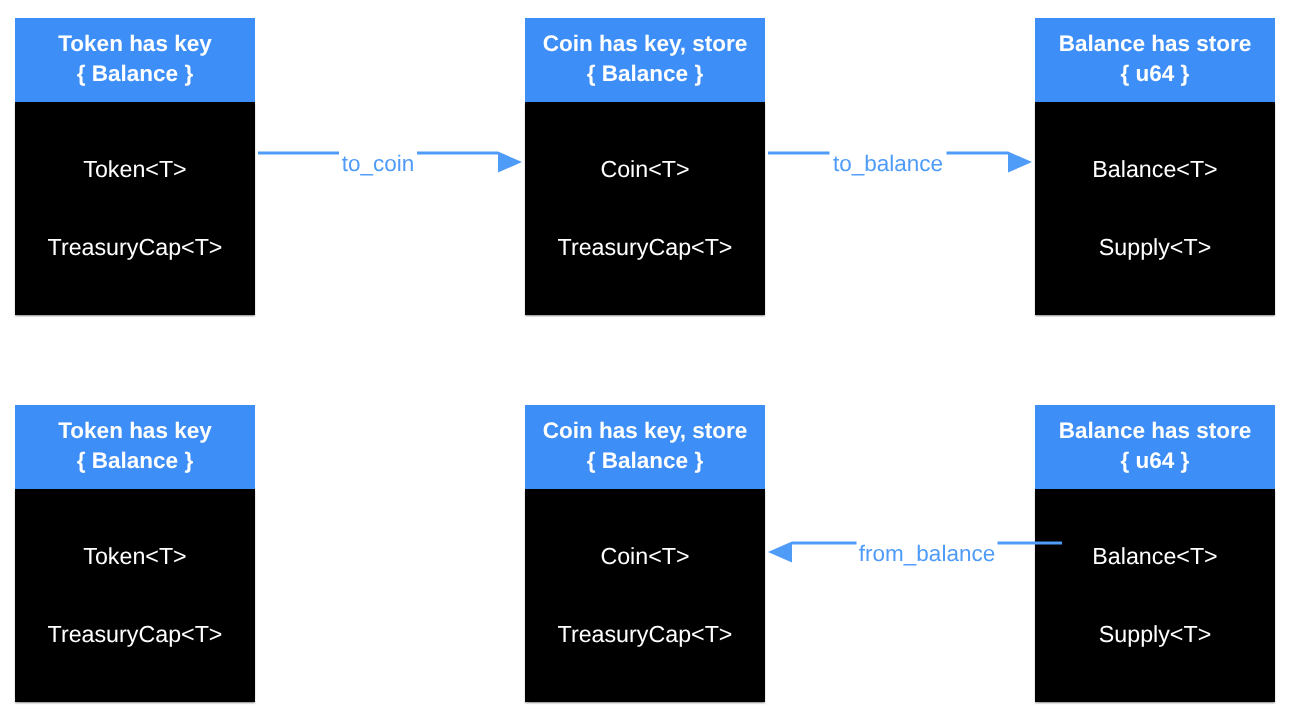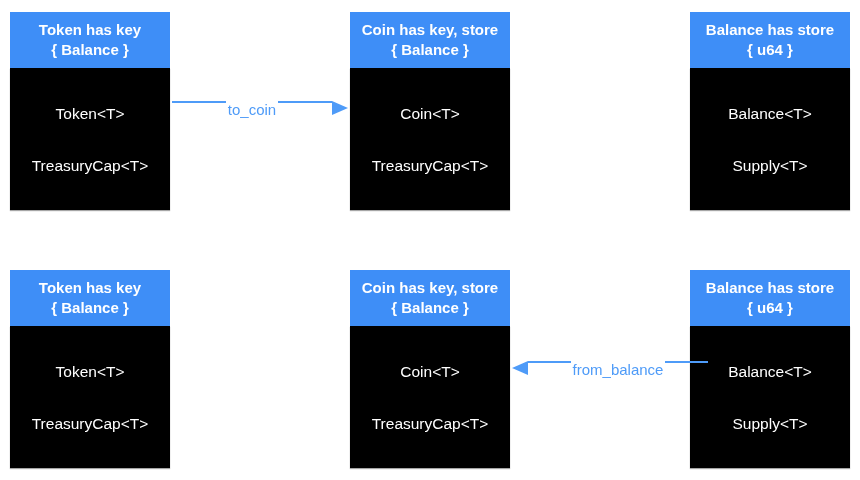--- a/index.html
+++ b/index.html
@@ -111,20 +111,26 @@
     </div>
   </div>
 
   <div class="arrow" style="left:172px; top:101px; width:176px;">
     <span class="seg"></span>
     <span class="arrow-label">to_coin</span>
     <span class="seg"></span>
     <span class="head right"></span>
   </div>
 
+  <div class="arrow" style="left:512px; top:101px; width:176px;">
+    <span class="seg"></span>
+    <span class="arrow-label">to_balance</span>
+    <span class="seg"></span>
+    <span class="head right"></span>
+  </div>
 
   <div class="struct-box" style="left:10px; top:270px;">
     <div class="box-header">
       <div>Token has key</div>
       <div>{ Balance }</div>
     </div>
     <div class="box-body">
       <div class="field">Token&lt;T&gt;</div>
       <div class="field">TreasuryCap&lt;T&gt;</div>
     </div>

